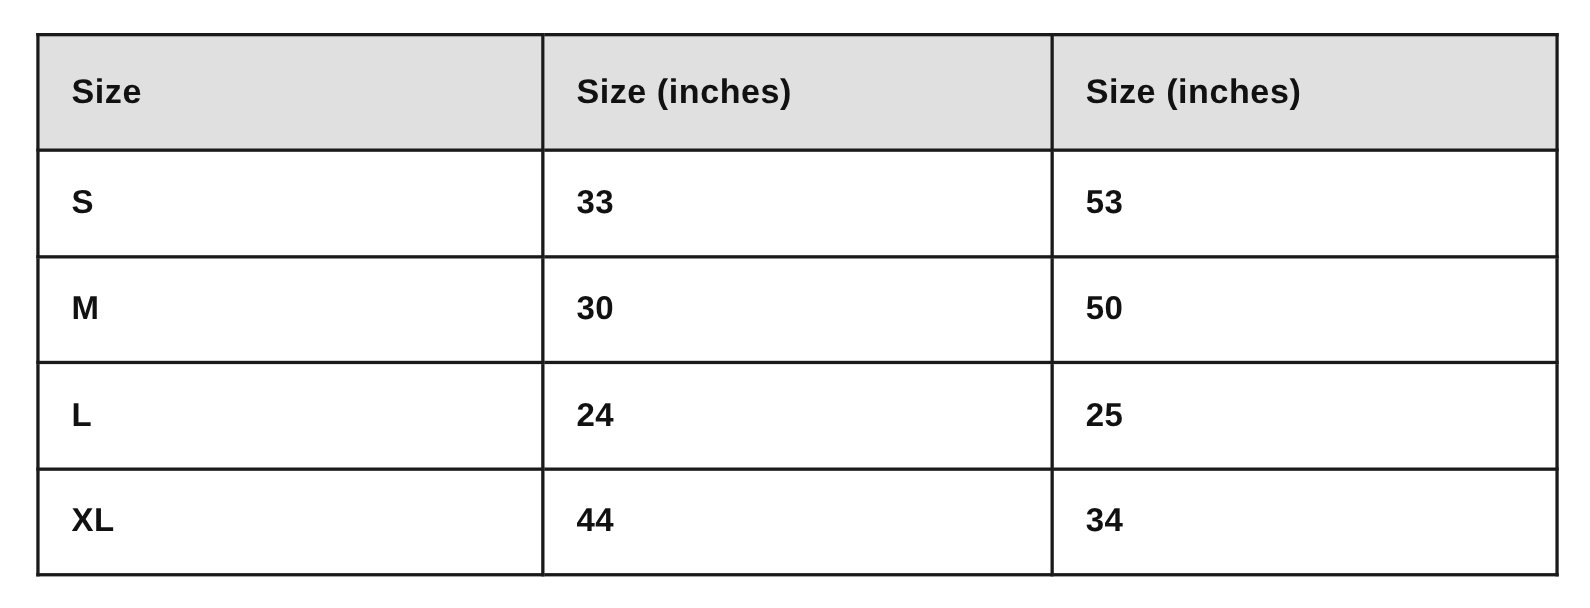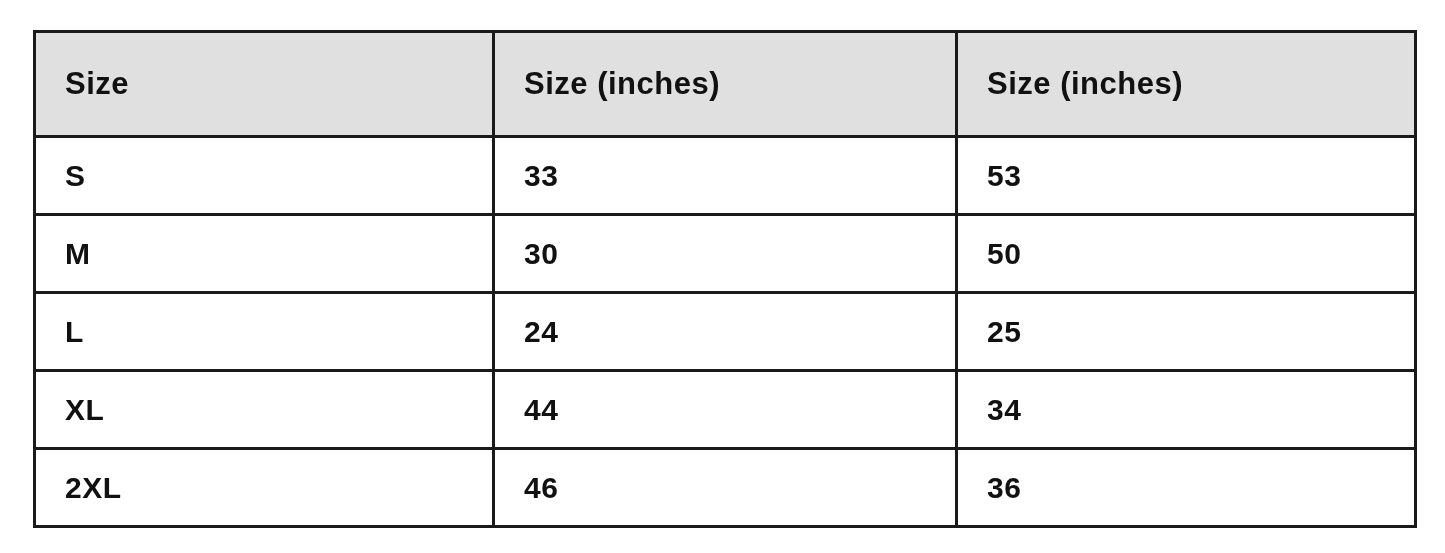--- a/index.html
+++ b/index.html
@@ -89,20 +89,15 @@
       <tr>
         <td>L</td>
         <td>24</td>
         <td>25</td>
       </tr>
       <tr>
         <td>XL</td>
         <td>44</td>
         <td>34</td>
       </tr>
-      <tr>
-        <td>2XL</td>
-        <td>46</td>
-        <td>36</td>
-      </tr>
     </tbody>
   </table>
 </div>
 
 </body></html>

